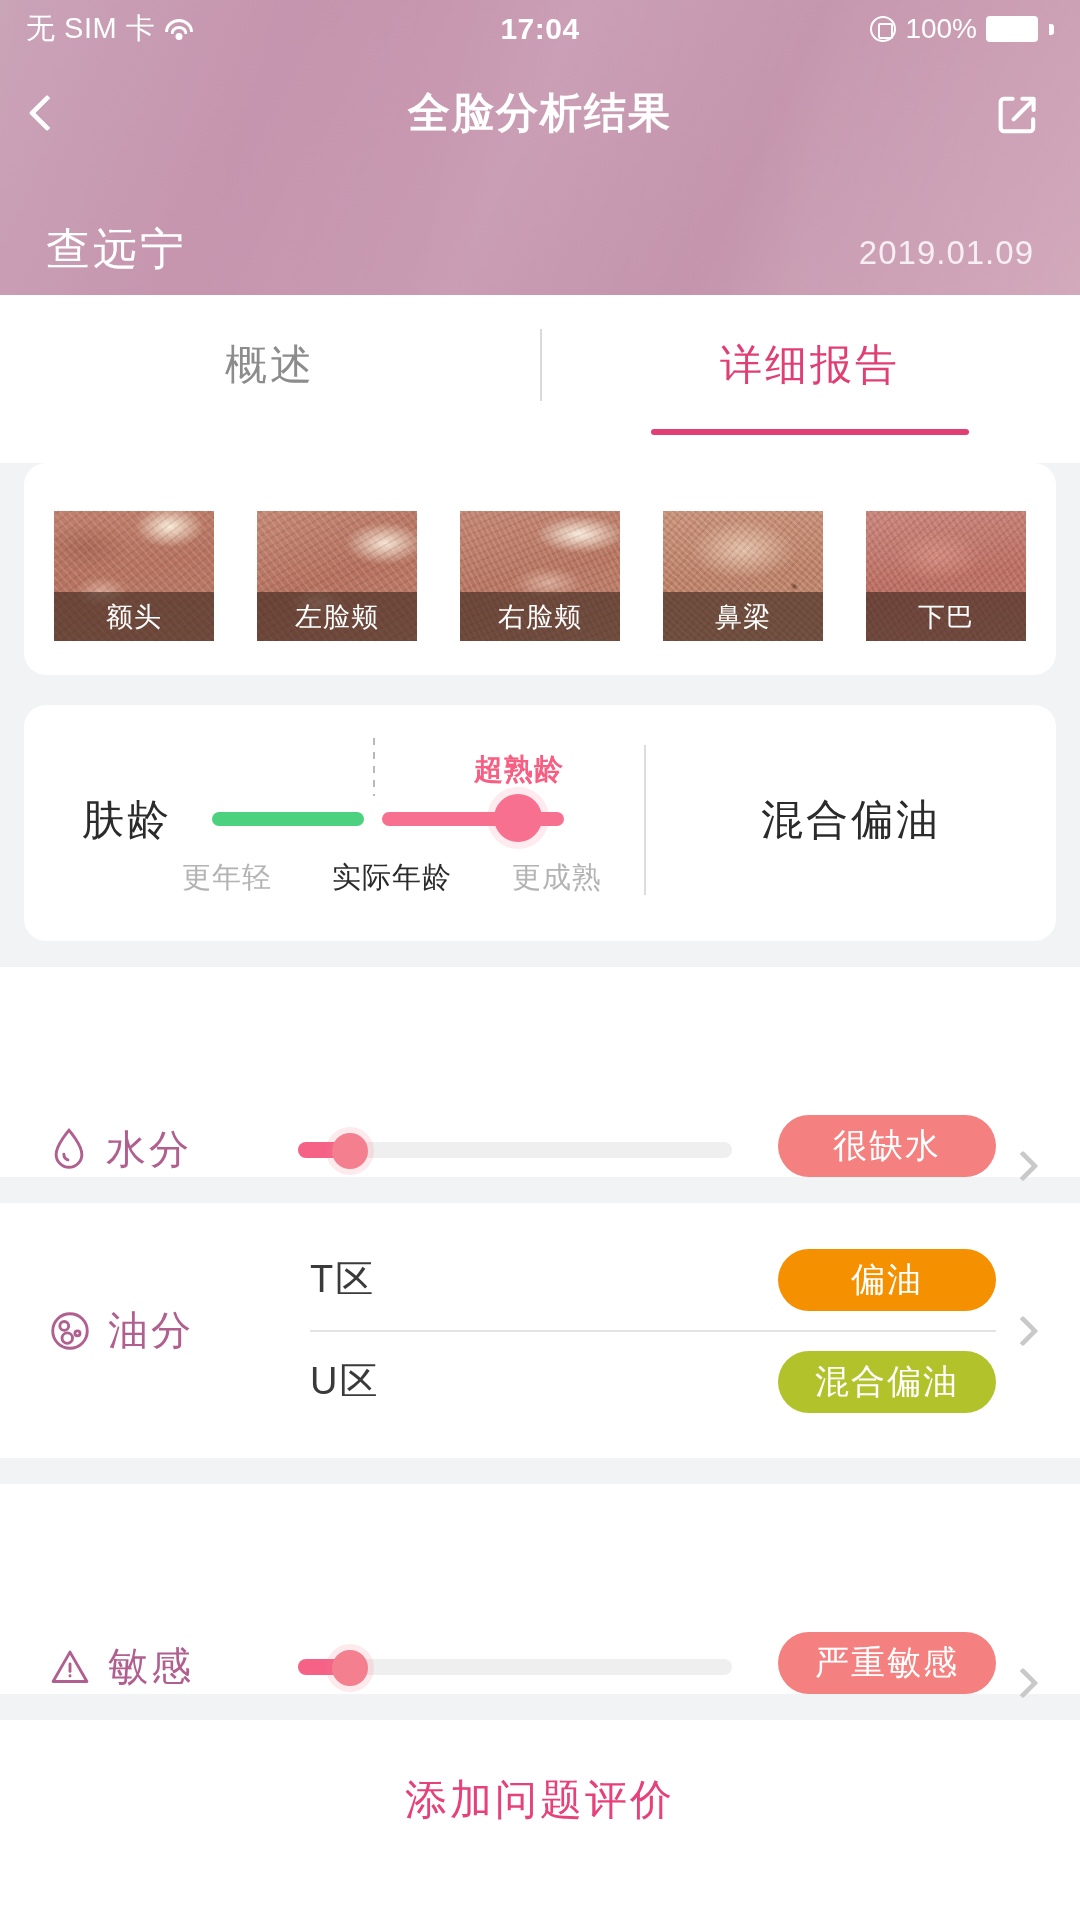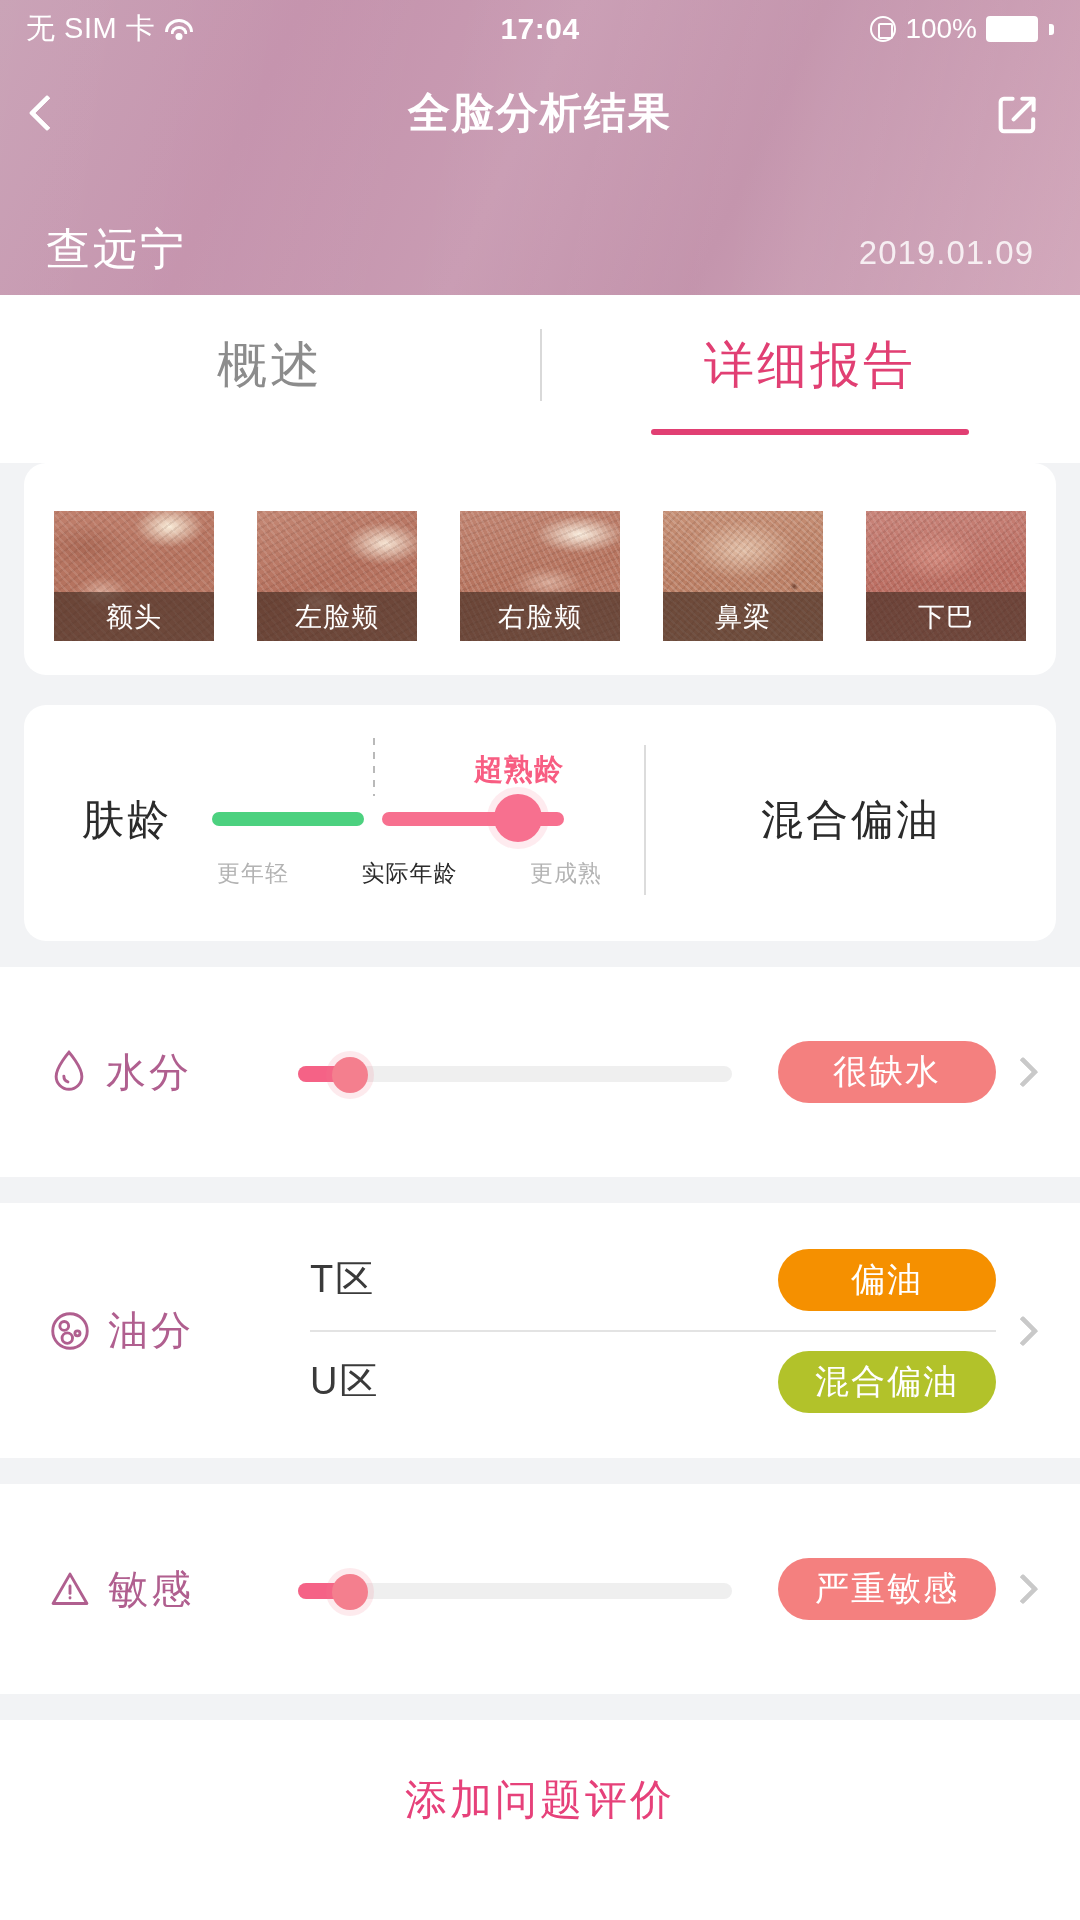--- a/index.html
+++ b/index.html
@@ -53,21 +53,21 @@
   .share-btn{ margin-left:auto; width:60px; height:60px; position:relative; cursor:pointer;}
   .share-btn svg{ position:absolute; right:2px; top:6px; }
 
   
   .patient{ position:relative; z-index:2; display:flex; align-items:baseline; padding:52px 46px 0 46px; }
   .pt-name{ color:#fff; font-size:44px; letter-spacing:3px; font-weight:400;}
   .pt-date{ margin-left:auto; color:rgba(255,255,255,.82); font-size:33px; letter-spacing:1px;}
 
   
   .tabs{ height:140px; background:#fff; display:flex; position:relative; }
-  .tab{ flex:1; display:flex; align-items:center; justify-content:center; font-size:50px; letter-spacing:3px; color:#8c8c8c; cursor:pointer; position:relative;}
+  .tab{ flex:1; display:flex; align-items:center; justify-content:center; font-size:42px; letter-spacing:3px; color:#8c8c8c; cursor:pointer; position:relative;}
   .tab.active{ color:#e13f73; font-weight:500;}
   .tab-underline{ position:absolute; bottom:0; height:6px; width:318px; background:#e13f73; border-radius:3px; left:calc(75% - 159px);}
   .tab-divider{ position:absolute; left:50%; top:34px; width:2px; height:72px; background:#d9d9d9;}
 
   
   .body{ background:#f2f3f5; }
 
   .card{ background:#fff; border-radius:22px; margin:0 24px; }
 
   
@@ -90,21 +90,21 @@
   .age-slider-wrap{ position:relative; margin-left:40px; width:352px; height:120px; }
   .age-track{ position:absolute; top:52px; left:0; width:352px; height:14px; }
   .age-green{ position:absolute; left:0; top:0; width:152px; height:14px; background:#4cd17f; border-radius:7px;}
   .age-pink{ position:absolute; left:170px; top:0; width:182px; height:14px; background:#f7708f; border-radius:7px;}
   .age-mid{ position:absolute; left:161px; top:-22px; width:2px; height:58px;
             background:repeating-linear-gradient(#b9b9b9 0 7px, transparent 7px 14px); }
   .age-knob{ position:absolute; left:282px; top:34px; width:48px; height:48px; border-radius:50%;
              background:#f7708f; box-shadow:0 0 0 7px rgba(247,112,143,.14); }
   .age-badge{ position:absolute; left:232px; top:-10px; width:150px; text-align:center; color:#f85d82; font-size:29px; font-weight:700; letter-spacing:1px;}
   .age-ticks{ position:absolute; top:98px; left:-30px; width:420px; display:flex; justify-content:space-between; }
-  .age-ticks span{ font-size:23px; color:#b3b3b3; letter-spacing:1px;margin-left:35px;}
+  .age-ticks span{ font-size:29px; color:#b3b3b3; letter-spacing:1px;}
   .age-ticks span.mid{ color:#2b2b2b;}
   .age-sep{ width:2px; height:150px; background:#dcdcdc; }
   .age-right{ flex:1; display:flex; align-items:center; justify-content:center;}
   .age-type{ font-size:42px; color:#2b2b2b; letter-spacing:3px;}
 
   
   .gap{ height:26px; background:#f2f3f5; }
   .metric{ background:#fff; display:flex; align-items:center; padding:0 30px 0 48px; position:relative; cursor:pointer;}
   .m-label{ flex:0 0 250px; display:flex; align-items:center; gap:16px; }
   .m-label .txt{ font-size:40px; color:#b05f8f; letter-spacing:3px; font-weight:500;}
@@ -114,21 +114,21 @@
 
   .slider{ position:relative; width:434px; height:58px; display:flex; align-items:center; }
   .s-bg{ position:absolute; left:0; top:23px; width:434px; height:16px; background:#efefef; border-radius:8px;}
   .s-fill{ position:absolute; left:0; top:23px; width:54px; height:16px; background:#f56286; border-radius:8px;}
   .s-knob{ position:absolute; left:34px; top:14px; width:36px; height:36px; border-radius:50%; background:#f47f8e;
            box-shadow:0 0 0 6px rgba(244,127,142,.16);}
   .pill{ height:62px; min-width:218px; border-radius:31px; display:flex; align-items:center; justify-content:center;
          color:#fff; font-size:34px; letter-spacing:2px; padding:0 28px; }
   .m-pill-wrap{ margin-left:auto; display:flex; align-items:center; }
 
-  .metric.simple{ height:210px; }
+  .metric.simple{ height:210px;align-items:flex-end; }
 
   
   .metric.oil{ height:255px; padding-left:48px; }
   .oil-rows{ flex:1; display:flex; flex-direction:column; justify-content:center; height:100%; padding-left:12px;}
   .oil-row{ height:100px; display:flex; align-items:center; }
   .oil-zone{ font-size:38px; color:#3a3a3a; letter-spacing:2px; }
   .oil-divider{ height:2px; background:#e3e3e3; margin:0 0 0 0; }
 
   .bottom-pad{ height:26px; background:#f2f3f5;}
   .footer-btn{ height:160px; background:#fff; display:flex; align-items:center; justify-content:center;

